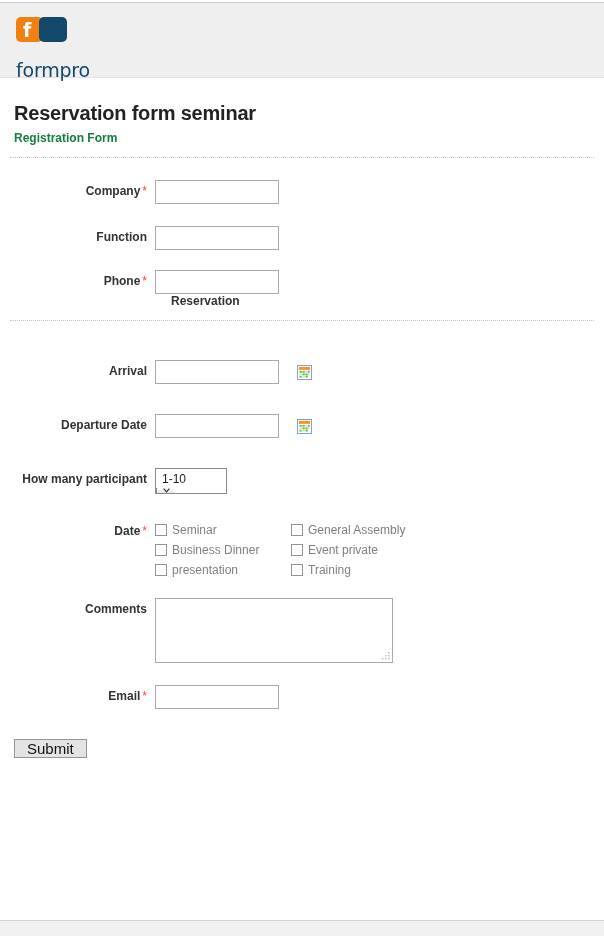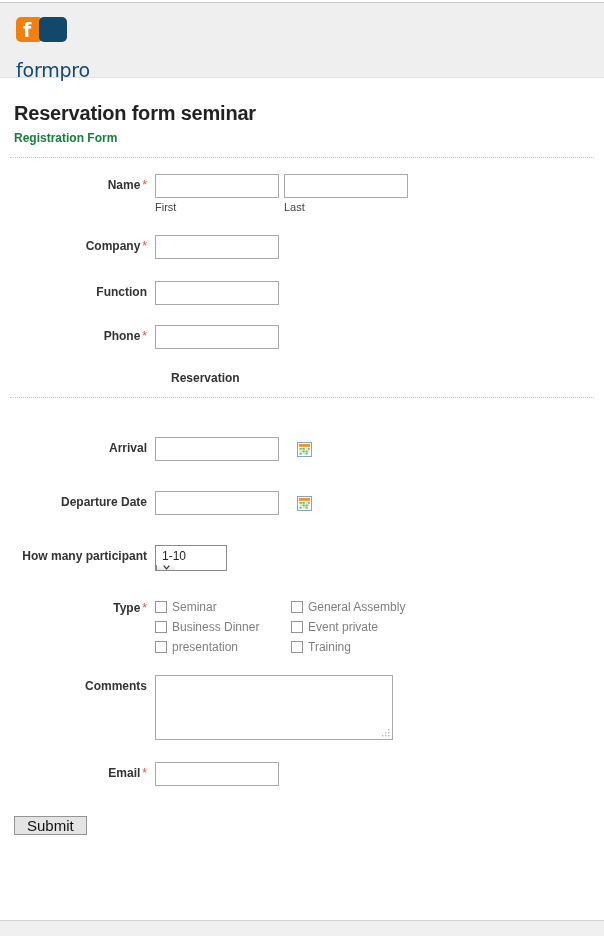--- a/index.html
+++ b/index.html
@@ -262,21 +262,20 @@
     border: 1px solid #949494;
     padding: 0 12px;
     font-family: "Liberation Sans", sans-serif;
     font-size: 15px;
     color: #111111;
     cursor: pointer;
   }
 
   
   .section-head {
-    margin-top: 22px;
     margin-left: 161px;
     font-size: 12px;
     font-weight: bold;
     color: #333333;
   }
 
   
   .footer {
     position: absolute;
     left: 0;
@@ -303,37 +302,20 @@
   </div>
 </div>
 
 <div class="page">
 
   <div class="form-title">Reservation form seminar</div>
   <div class="form-subtitle">Registration Form</div>
 
   <div class="divider"></div>
 
-  <div class="row">
-    <div class="row-label">
-      <span>Name</span><span class="req">*</span>
-    </div>
-    <div class="row-field">
-      <div class="name-group">
-        <div class="name-col">
-          <input class="tf tf-w124" type="text" value="" style="">
-          <div class="sublabel">First</div>
-        </div>
-        <div class="name-col">
-          <input class="tf tf-w124" type="text" value="" style="">
-          <div class="sublabel">Last</div>
-        </div>
-      </div>
-    </div>
-  </div>
 
   <div class="row" style="margin-top:22px;">
     <div class="row-label">
       <span>Company</span><span class="req">*</span>
     </div>
     <div class="row-field">
       <input class="tf tf-w124" type="text" value="" style="">
     </div>
   </div>
 
@@ -424,21 +406,21 @@
           <svg class="chev" viewBox="0 0 8 6">
             <path d="M0.6 0.8 L4 4.6 L7.4 0.8" fill="none" stroke="#333333" stroke-width="1.5"></path>
           </svg>
         </div>
       </div>
     </div>
   </div>
 
   <div class="row" style="margin-top:26px;">
     <div class="row-label">
-      <span>Type</span><span class="req">*</span>
+      <span>Date</span><span class="req">*</span>
     </div>
     <div class="row-field">
       <div class="cb-grid">
         <div class="cb-col">
           <div class="cb-item">
             <div class="cb-box"></div>
             <div class="cb-label">Seminar</div>
           </div>
           <div class="cb-item">
             <div class="cb-box"></div>

